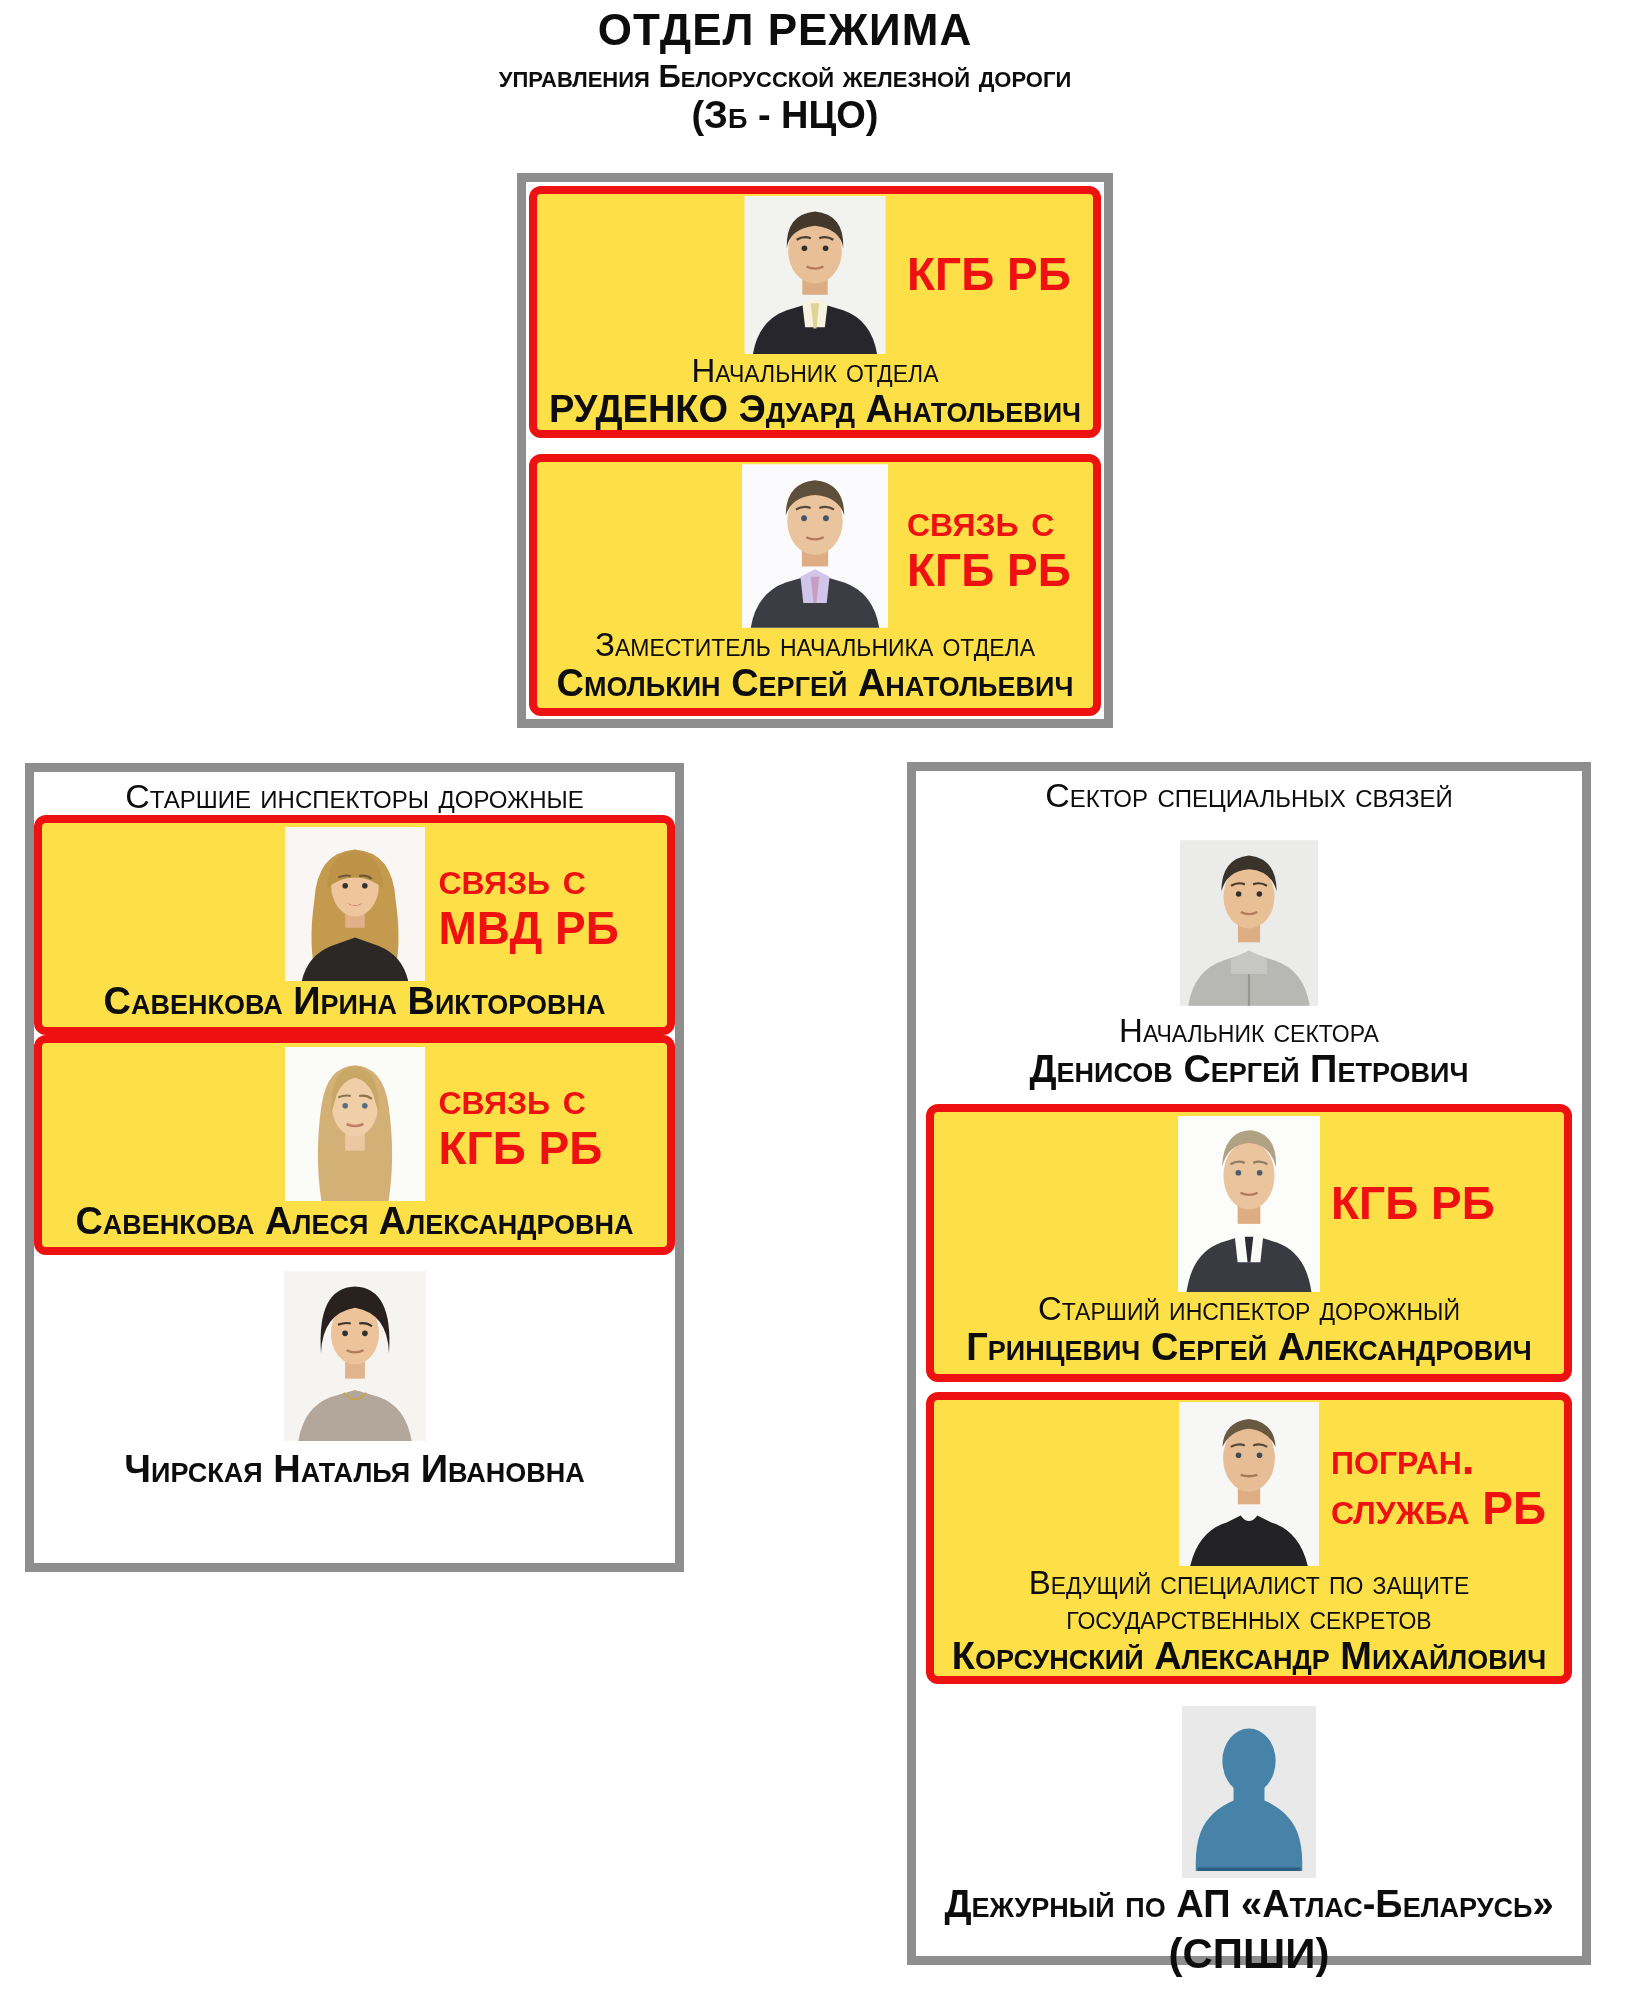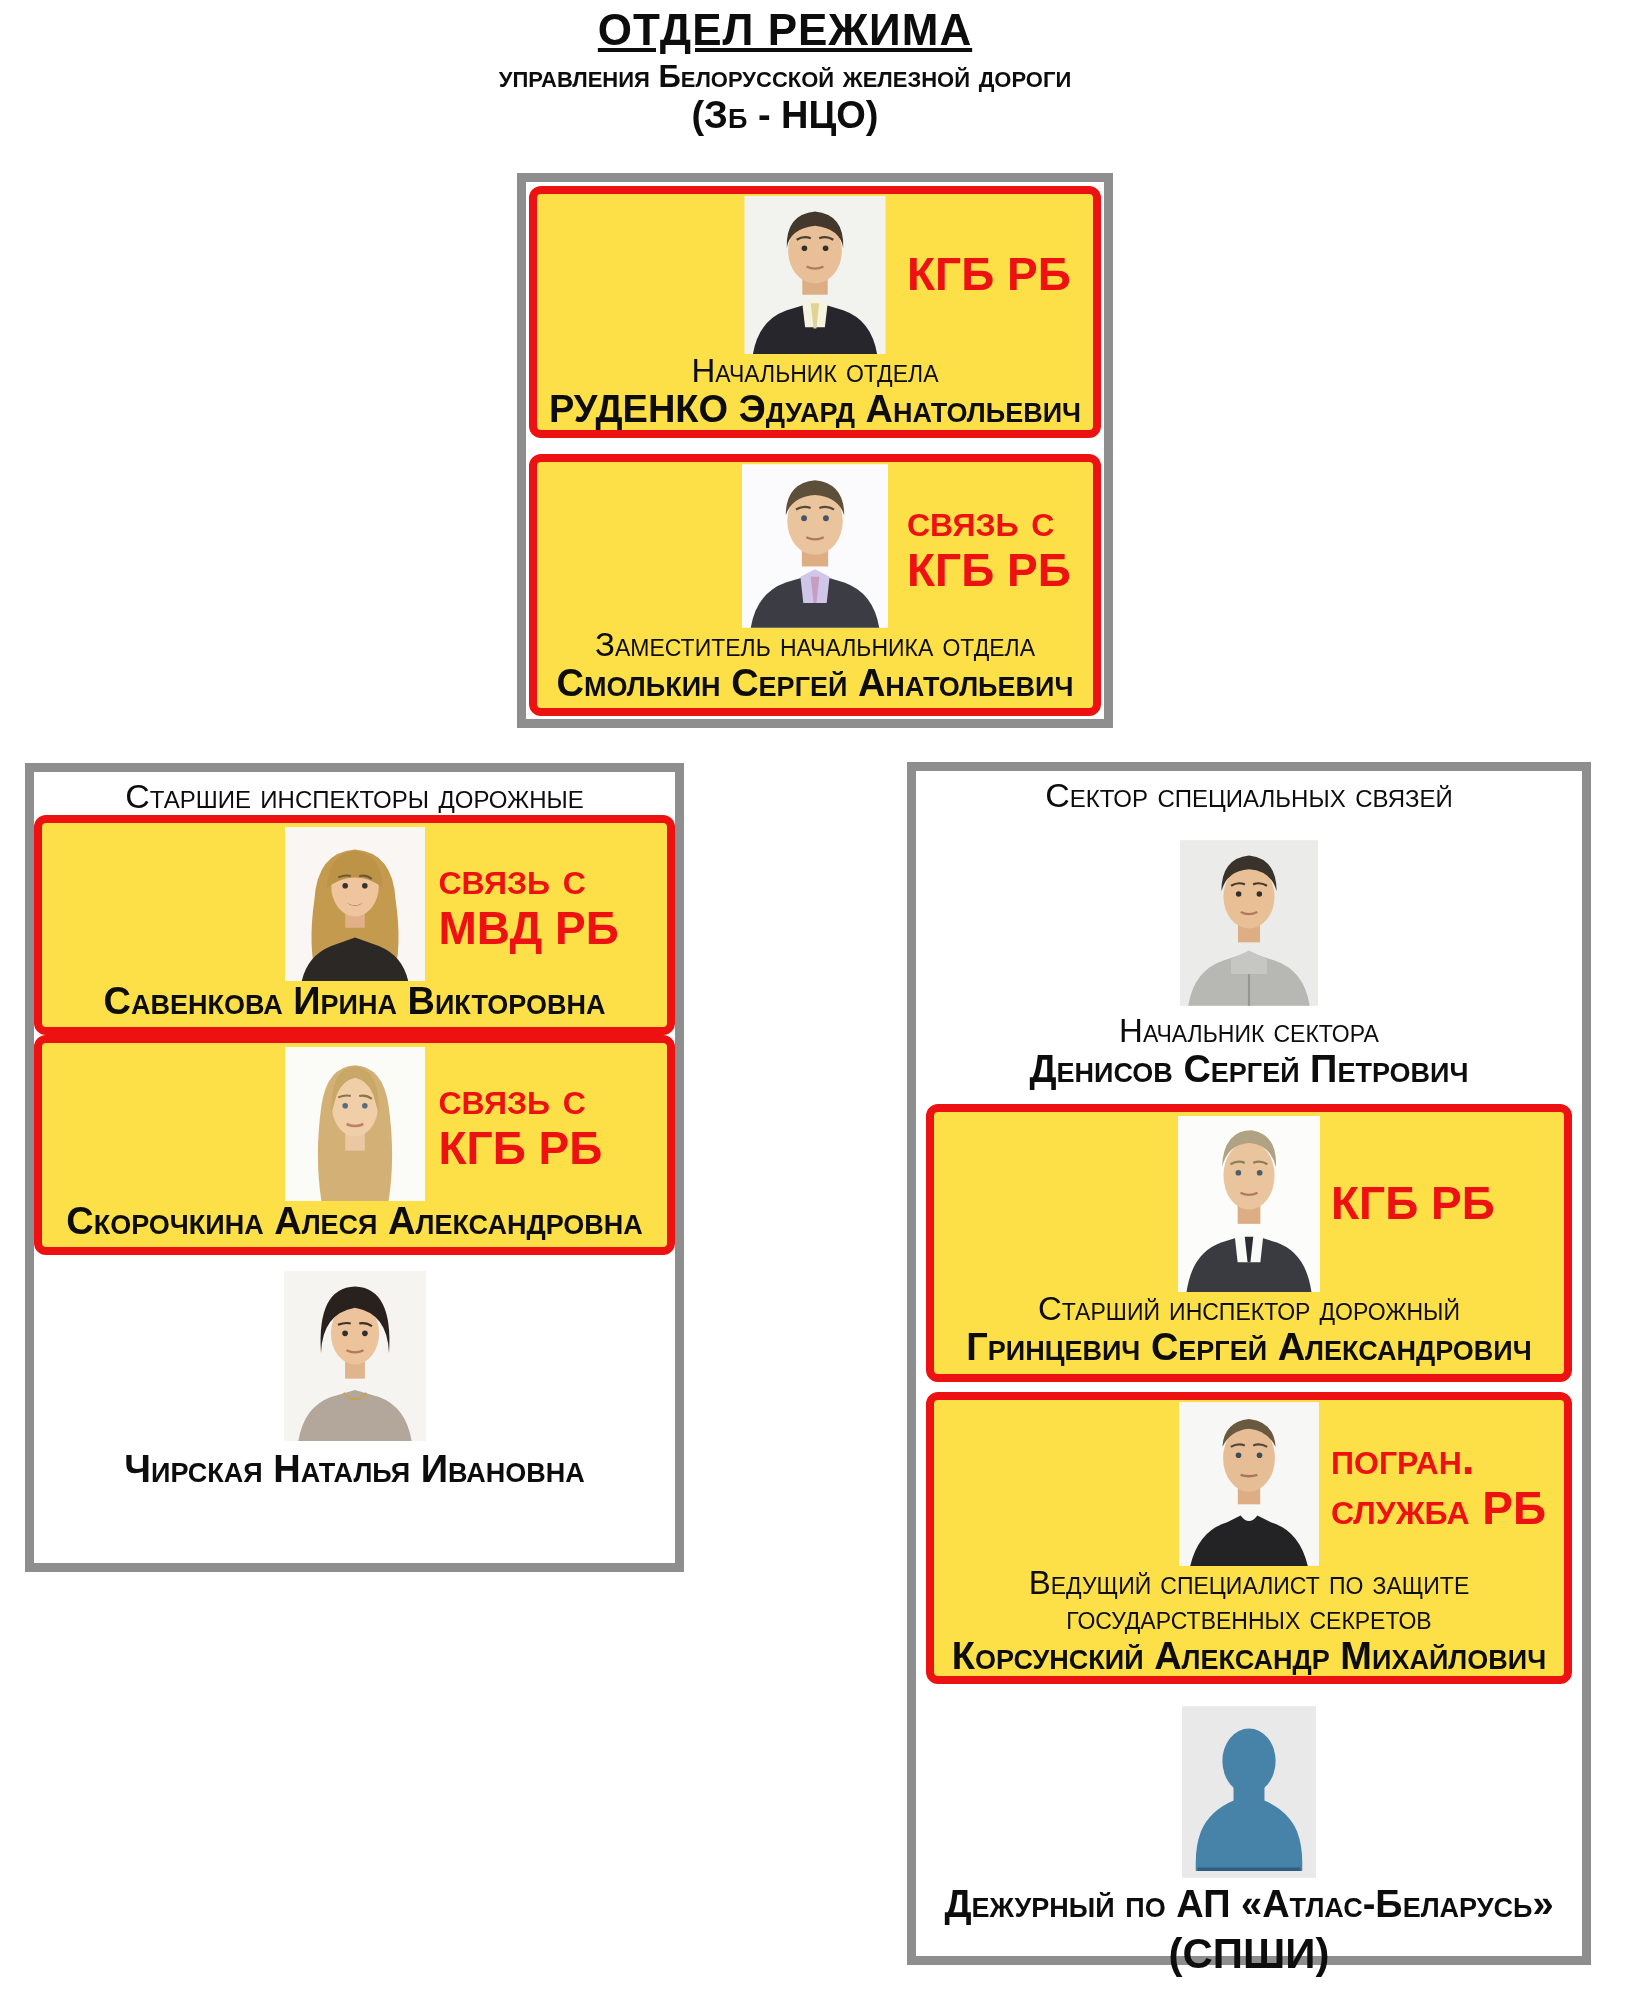--- a/index.html
+++ b/index.html
@@ -3,21 +3,21 @@
 <meta charset="utf-8">
 <title>Org chart</title>
 <style>
   html,body{margin:0;padding:0;background:#ffffff;}
   .canvas{position:relative;width:1625px;height:2000px;background:#ffffff;
           font-family:"Liberation Sans",sans-serif;color:#0d0d0d;overflow:hidden;}
   .sc{font-variant:small-caps;}
 
   
   .chart-title{position:absolute;left:0;top:8px;width:1570px;text-align:center;}
-  .t1{font-size:44px;font-weight:800;letter-spacing:1px;line-height:1.0;text-decoration:underline;}
+  .t1{font-size:44px;font-weight:800;letter-spacing:1px;line-height:1.0;}
   .t2{font-size:31px;font-weight:700;margin-top:9px;line-height:1.0;}
   .t3{font-size:38px;font-weight:700;margin-top:4px;line-height:1.0;}
 
   
   .graybox{position:absolute;box-sizing:border-box;border:9px solid #8e8e8e;background:#fff;}
   .top-box{left:517px;top:173px;width:596px;height:555px;padding:0 3px;}
   .left-box{left:25px;top:763px;width:659px;height:809px;}
   .right-box{left:907px;top:762px;width:684px;height:1203px;}
   .box-title{font-size:34px;font-weight:400;text-align:center;margin-top:6px;line-height:1.1;}
 
@@ -157,21 +157,21 @@
           <circle cx="43" cy="42" r="2" fill="#5a6d7e"></circle>
             <circle cx="57" cy="42" r="2" fill="#5a6d7e"></circle>
           <path d="M38,36 q5,-2 9,-1 M53,35 q5,-1 9,2" stroke="#8a7347" stroke-width="1.5" fill="none"></path>
           <path d="M44,55 q6,3 12,0" stroke="#c07f69" stroke-width="1.8" fill="none"></path>
         </svg>
         <div class="tag sc">
           <span class="line1">связь с</span>
           <span class="line2">КГБ РБ</span>
         </div>
       </div>
-      <div class="name sc">Скорочкина Алеся Александровна</div>
+      <div class="name sc">Савенкова Алеся Александровна</div>
     </div>
 
     <div class="plaincard card-chirskaya">
       <div class="photo-row">
         <svg class="photo" width="142" height="170" viewBox="0 0 100 120">
           <rect width="100" height="120" fill="#f6f4f1"></rect>
           <rect x="43" y="60" width="14" height="16" fill="#e0b48c"></rect>
           <path d="M10,120 Q14,96 33,89 L50,84 L67,89 Q86,96 90,120 Z" fill="#b3a79b"></path>
           <path d="M42,86 q8,9 16,0" stroke="#c8a34e" stroke-width="1.4" fill="none"></path>
           <ellipse cx="50" cy="44" rx="17" ry="22" fill="#ecc39b"></ellipse>

